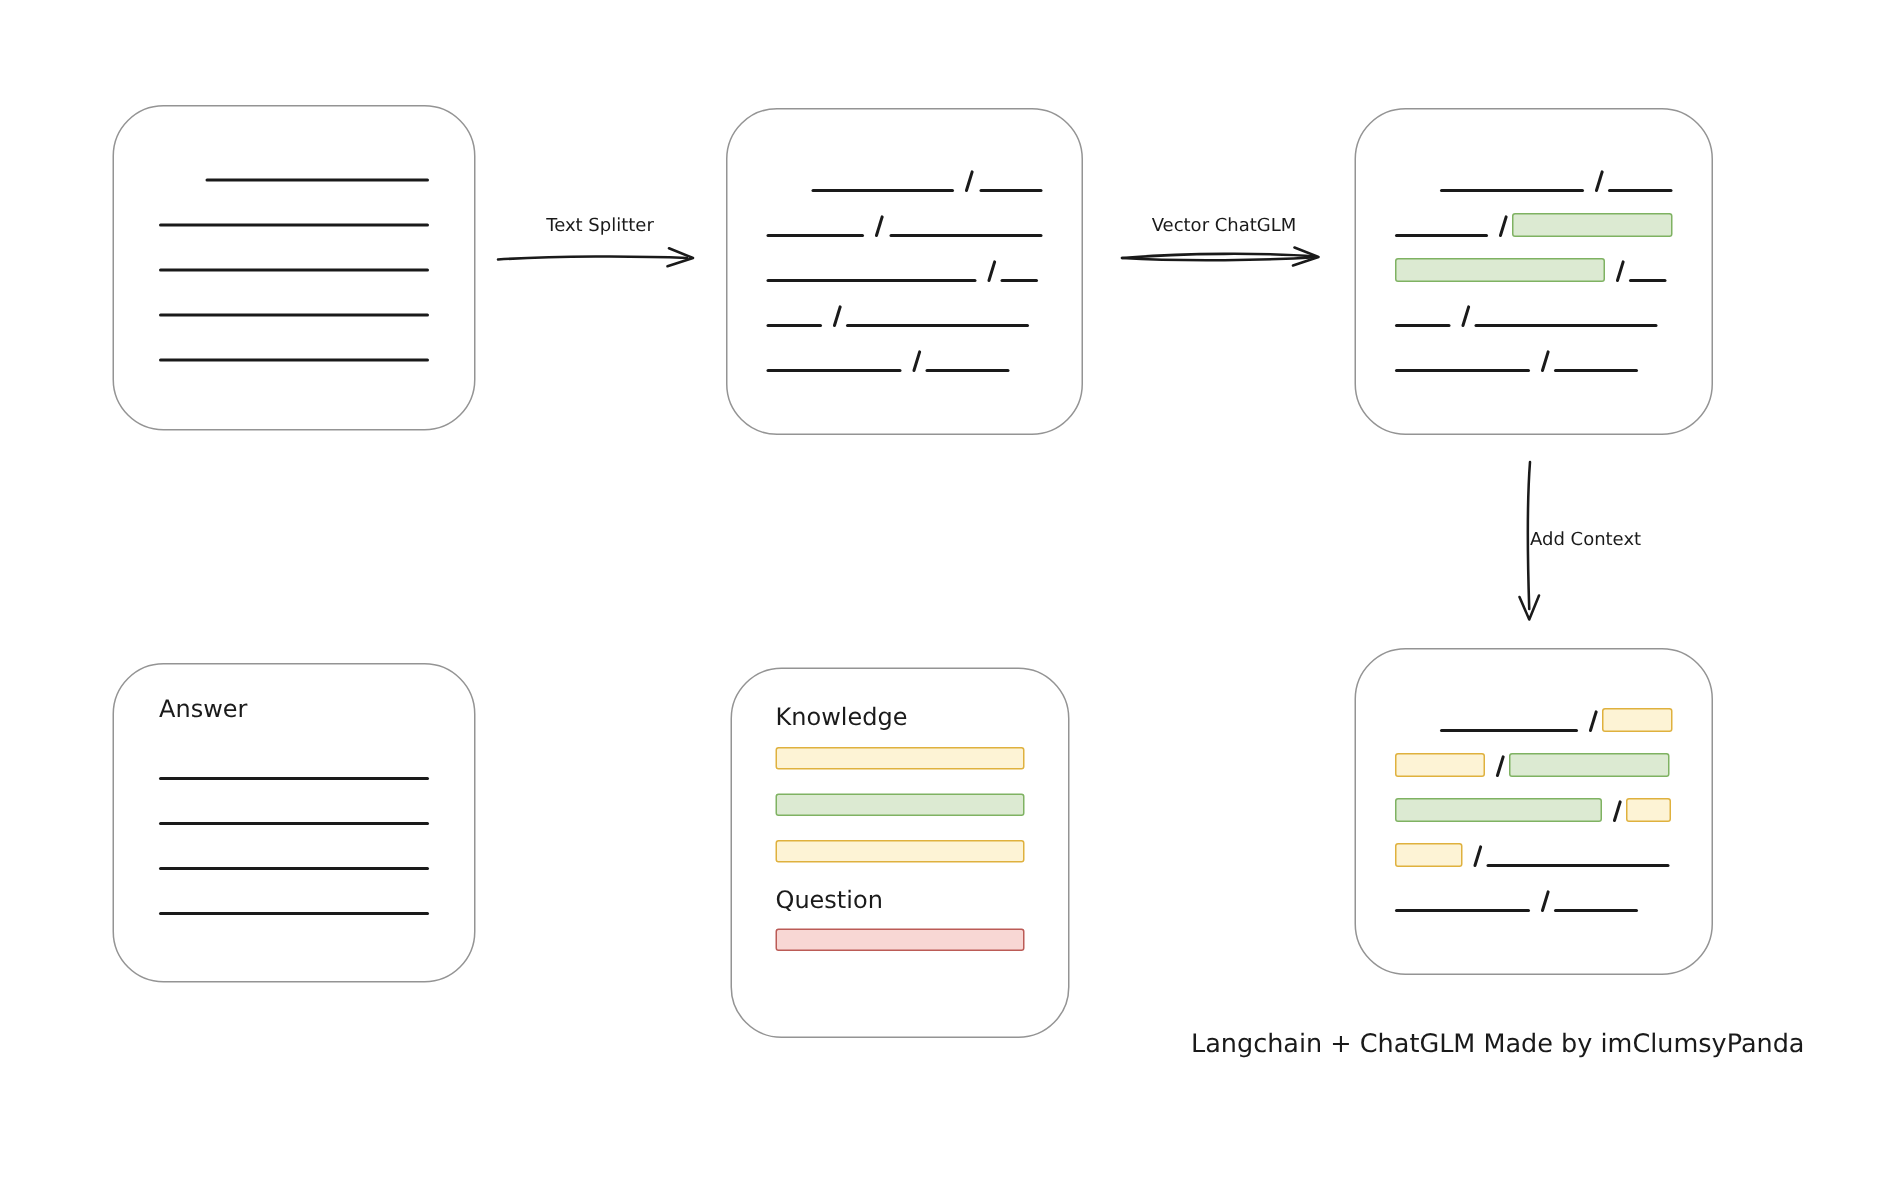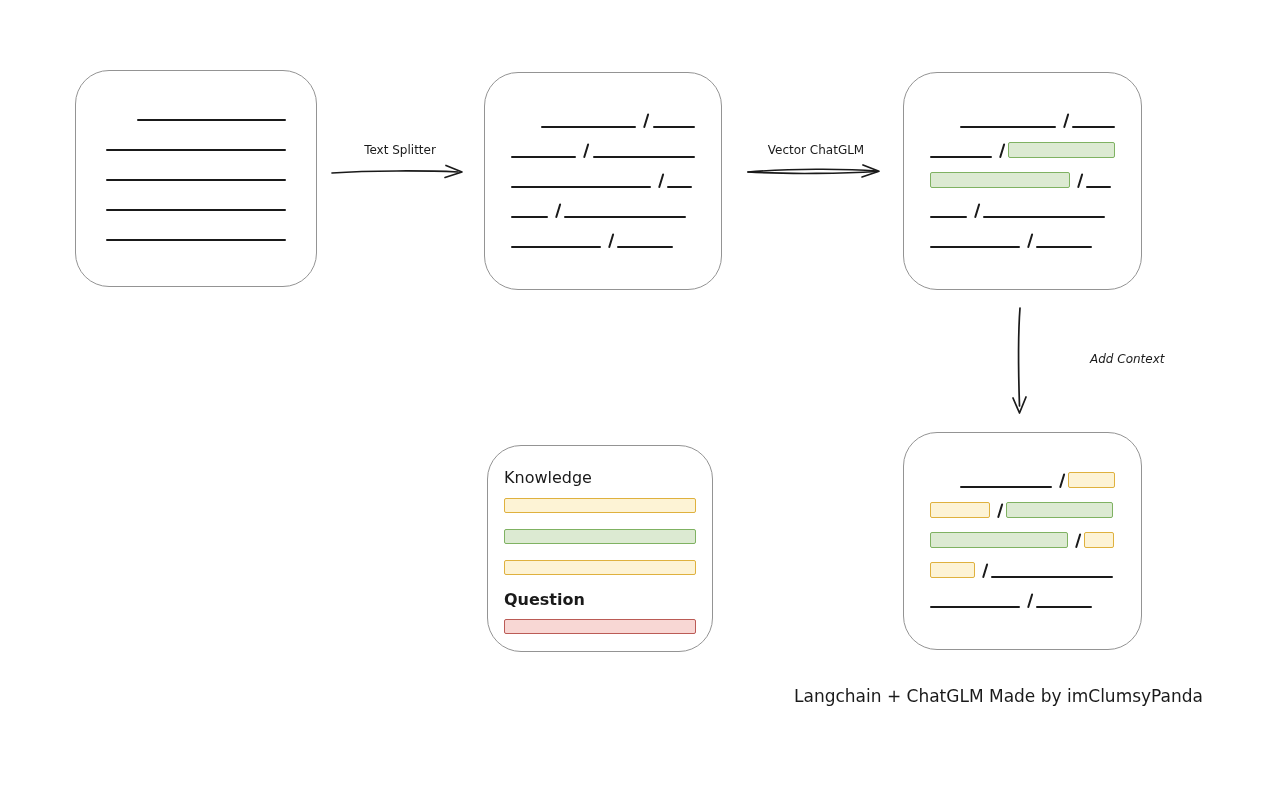--- a/index.html
+++ b/index.html
@@ -19,25 +19,25 @@
   .inner-label{font-size:16px;font-weight:500;line-height:19px;white-space:nowrap;}
   .arrow-group{position:absolute;text-align:center;}
   .arrow-label{font-size:12px;font-weight:500;white-space:nowrap;margin-bottom:4px;}
   svg.arrow path{stroke:var(--line-color,#1a1a1a);stroke-width:1.7;fill:none;
                  stroke-linecap:round;stroke-linejoin:round;}
   
   #document-box{left:75px;top:70px;width:242px;height:217px;padding:20px 30px;}
   #split-box{left:484px;top:72px;width:238px;height:218px;padding:25px 26px;}
   #matched-box{left:903px;top:72px;width:239px;height:218px;padding:25px 26px;}
   #context-box{left:903px;top:432px;width:239px;height:218px;padding:25px 26px;}
-  #prompt-box{left:487px;top:445px;width:226px;height:207px;padding:22px 16px;}
+  #prompt-box{left:487px;top:445px;width:226px;height:247px;padding:22px 29px;}
   #answer-box{left:75px;top:442px;width:242px;height:213px;padding:20px 30px;}
   #prompt-box .bar{margin-bottom:16px;}
   #knowledge-bars{margin-top:11px;}
-  #question-label{margin-top:-1px;font-weight:bold;}
+  #question-label{margin-top:-1px;}
   #question-bars{margin-top:10px;}
   #answer-rows{margin-top:8px;}
   .credit{position:absolute;left:794px;top:686px;font-size:17px;font-weight:500;white-space:nowrap;}
 </style>
 </head>
 <body>
 
 <div class="canvas">
 
   <div class="box" id="document-box">
@@ -156,20 +156,37 @@
         <div class="bar fill-yellow"></div>
         <div class="bar fill-green"></div>
         <div class="bar fill-yellow"></div>
       </div>
     <div class="inner-label" id="question-label">Question</div>
     <div id="question-bars">
         <div class="bar fill-red"></div>
       </div>
   </div>
 
+  <div class="box" id="answer-box">
+    <div class="inner-label">Answer</div>
+    <div class="rows" id="answer-rows">
+        <div class="row">
+          <div class="seg" style="width: 180px;"></div>
+        </div>
+        <div class="row">
+          <div class="seg" style="width: 180px;"></div>
+        </div>
+        <div class="row">
+          <div class="seg" style="width: 180px;"></div>
+        </div>
+        <div class="row">
+          <div class="seg" style="width: 180px;"></div>
+        </div>
+      </div>
+  </div>
 
   <div class="arrow-group" style="left:330px;top:143px;width:140px;">
     <div class="arrow-label">Text Splitter</div>
     <svg class="arrow" width="140" height="20" viewBox="0 0 140 20">
       <path d="M2,12 C40,9.5 95,9.5 128,11"></path>
       <path d="M116,4.5 L132,11 L115,16.5"></path>
     </svg>
   </div>
 
   <div class="arrow-group" style="left:745px;top:143px;width:142px;">
@@ -180,19 +197,19 @@
       <path d="M118,4 L134,10.3 L117,16"></path>
     </svg>
   </div>
 
   <div class="arrow-group" style="left:1008px;top:306px;width:24px;">
     <svg class="arrow" width="24" height="114" viewBox="0 0 24 114">
       <path d="M12,2 C9.5,35 10.5,70 11.5,100"></path>
       <path d="M5,92 L11.5,107 L18,91"></path>
     </svg>
   </div>
-  <div class="arrow-label" style="position:absolute;left:1090px;top:352px;font-style:italic;">Add Context</div>
+  <div class="arrow-label" style="position:absolute;left:1020px;top:352px;">Add Context</div>
 
 
 
   <div class="credit">Langchain + ChatGLM Made by imClumsyPanda</div>
 
 </div>
 
 </body></html>

